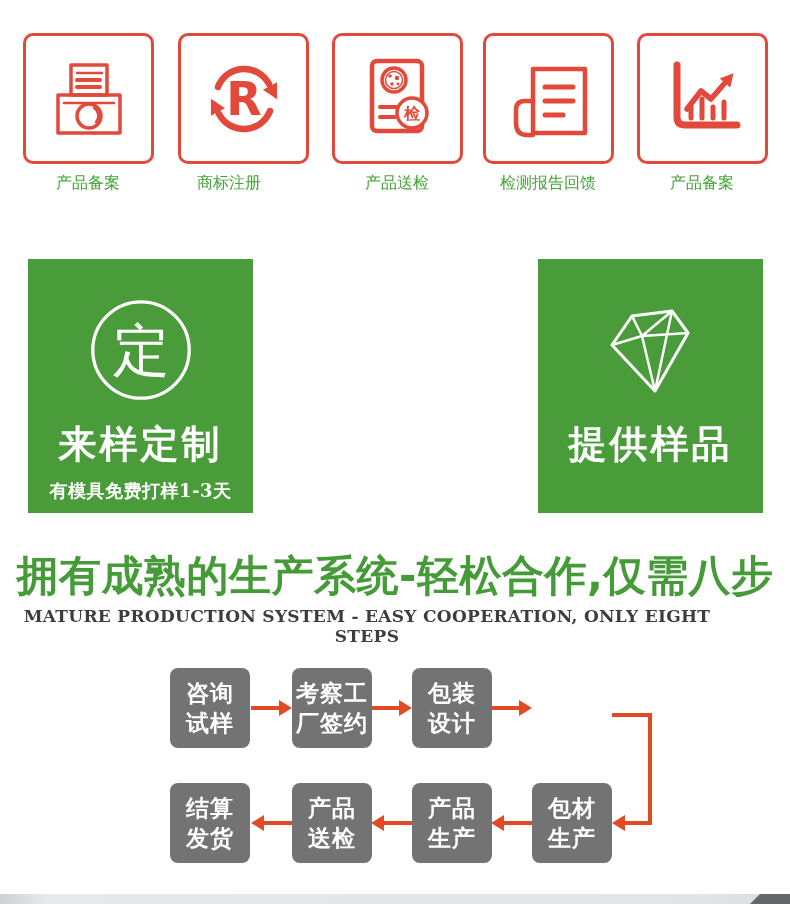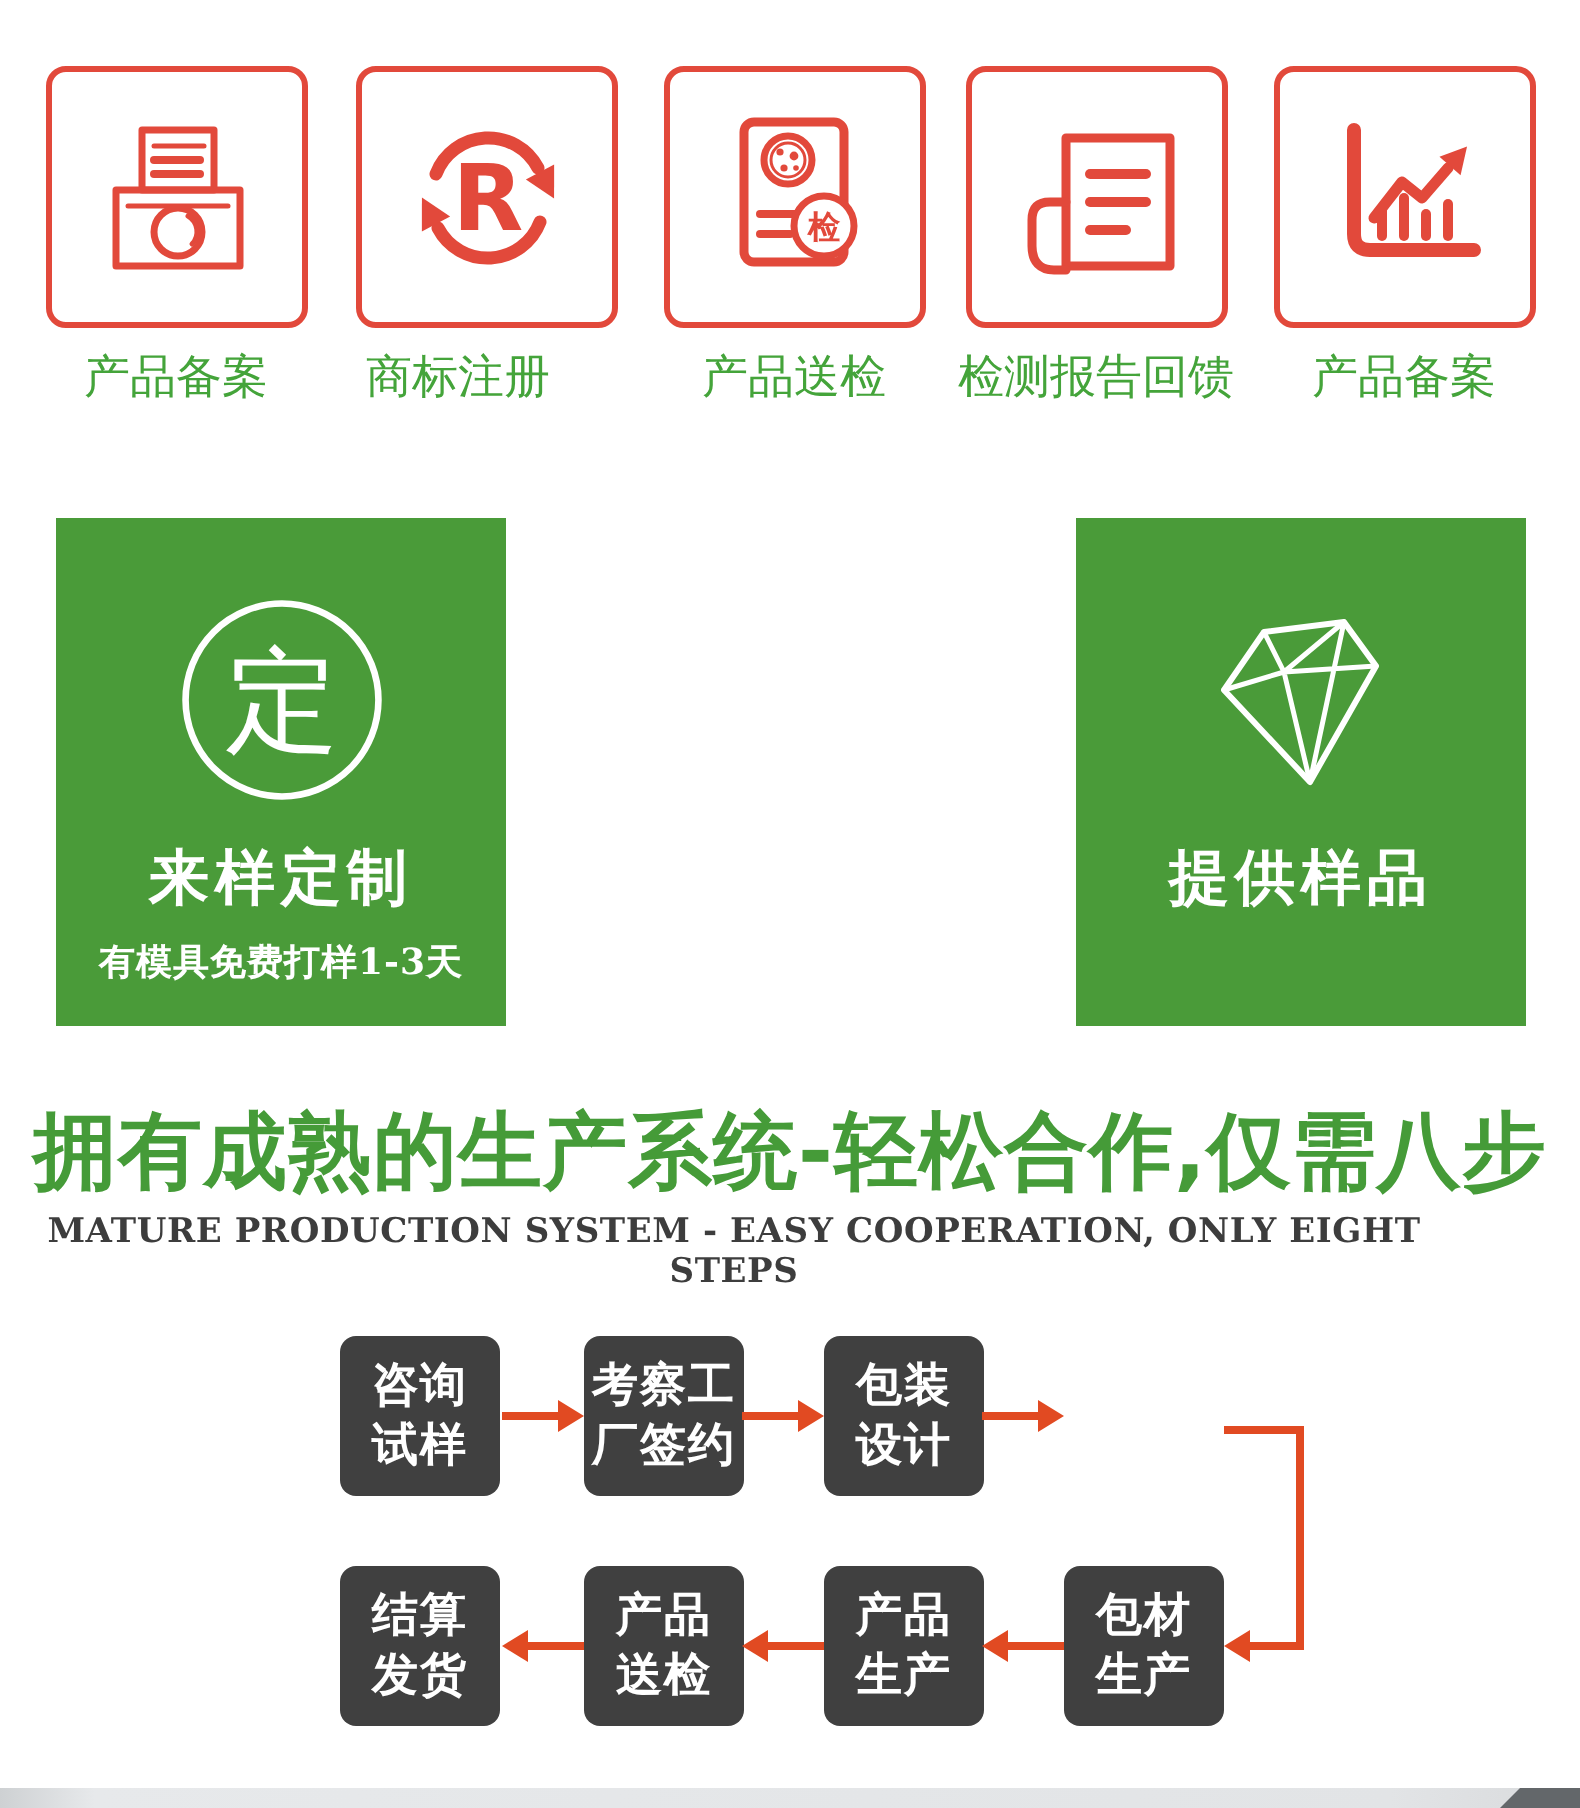--- a/index.html
+++ b/index.html
@@ -15,37 +15,37 @@
     position:absolute; top:33px; width:131px; height:131px;
     border:3px solid #e2493b; border-radius:10px;
     display:flex; align-items:center; justify-content:center;
     background:#ffffff;
   }
   .svc-box.p0 { left:23px; }  .svc-box.p1 { left:178px; }
   .svc-box.p2 { left:332px; } .svc-box.p3 { left:483px; }
   .svc-box.p4 { left:637px; }
   .svc-label {
     position:absolute; top:173px; width:160px; text-align:center;
-    font-size:23px; color:#44a43a; white-space:nowrap;
+    font-size:16px; color:#44a43a; white-space:nowrap;
   }
   .svc-label.p0 { left:8px; }   .svc-label.p1 { left:149px; }
   .svc-label.p2 { left:317px; } .svc-label.p3 { left:468px; }
   .svc-label.p4 { left:622px; }
   .svc-svg { stroke:#e2493b; fill:none; stroke-width:3.5; stroke-linecap:round; stroke-linejoin:round; }
 
   
   .feat-box {
     position:absolute; top:259px; width:225px; height:254px;
     background:#4a9b39; color:#ffffff; text-align:center;
   }
   .feat-box.p0 { left:28px; } .feat-box.p1 { left:283px; } .feat-box.p2 { left:538px; }
   .feat-icon { margin-top:34px; height:114px; display:flex; align-items:center; justify-content:center; }
   .feat-svg { stroke:#ffffff; fill:none; stroke-linecap:round; stroke-linejoin:round; }
   .feat-title {
-    margin-top:12px; font-size:30px; font-weight:700; letter-spacing:3px;
+    margin-top:12px; font-size:38px; font-weight:700; letter-spacing:3px;
     font-family:"DejaVu Serif","Liberation Serif",serif;
   }
   .feat-sub {
     margin-top:9px; font-size:18px; font-weight:700; letter-spacing:0.5px;
     font-family:"DejaVu Serif","Liberation Serif",serif;
   }
 
   
   .heading-title {
     position:absolute; top:548px; left:0; width:790px; text-align:center;
@@ -53,21 +53,21 @@
   }
   .heading-sub {
     position:absolute; top:606px; left:0; width:734px; text-align:center;
     font-size:17px; font-weight:700; color:#3d3d3d; letter-spacing:0.3px;
     font-family:"DejaVu Serif","Liberation Serif",serif;
   }
 
   
   .flow-box {
     position:absolute; width:80px; height:80px; border-radius:8px;
-    background:#404040; color:#ffffff;
+    background:#737373; color:#ffffff;
     display:flex; flex-direction:column; align-items:center; justify-content:center;
     font-family:"DejaVu Serif","Liberation Serif",serif;
     font-weight:700; font-size:23px; line-height:1.32; letter-spacing:1px;
     text-align:center;
   }
   .row1 { top:668px; } .row2 { top:783px; }
   .c0 { left:170px; } .c1 { left:292px; } .c2 { left:412px; } .c3 { left:532px; }
 
   .arrow-line { position:absolute; height:4px; background:#e14a22; }
   .arrow-head-right {

